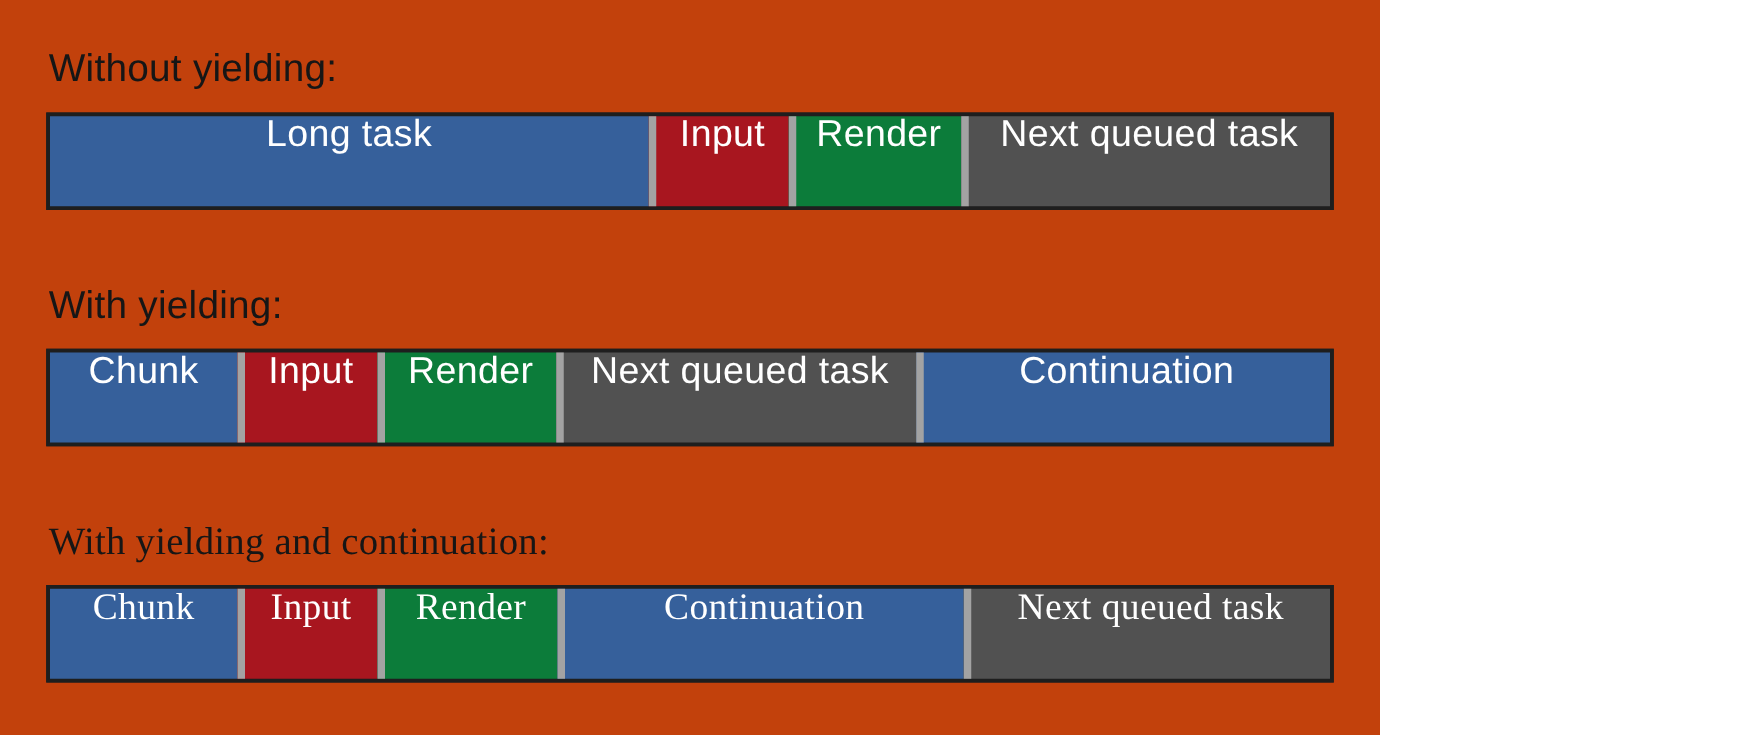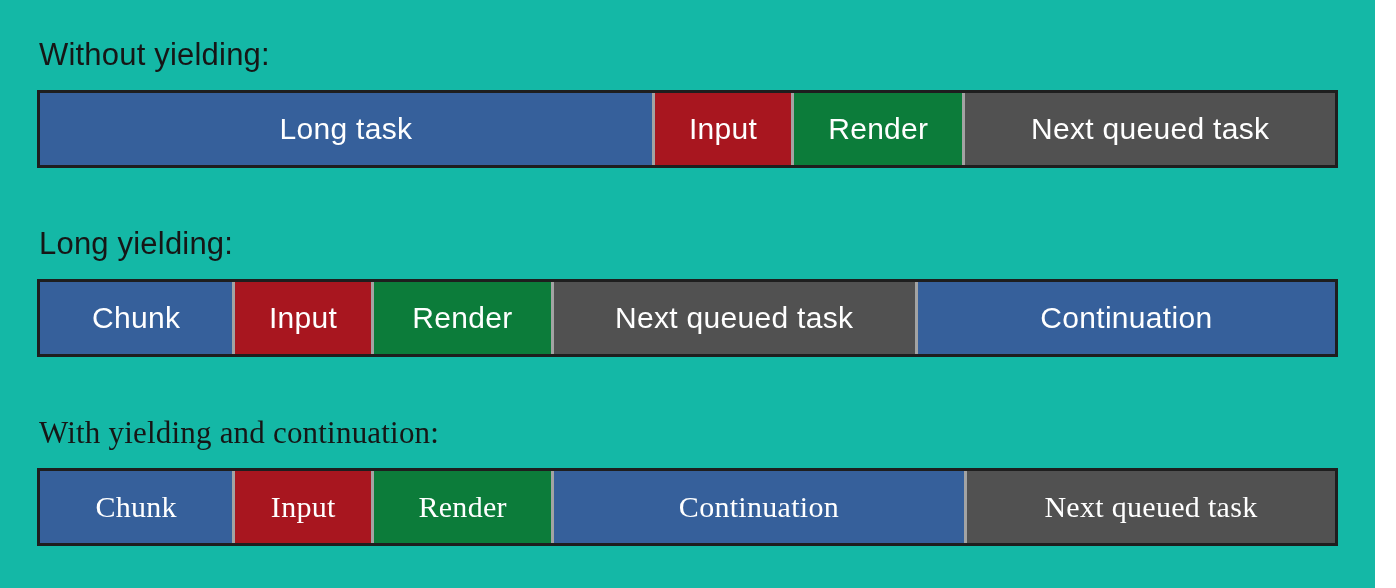--- a/index.html
+++ b/index.html
@@ -2,26 +2,26 @@
 <html><head>
 <meta charset="utf-8">
 <style>
   html, body {
     margin: 0;
     padding: 0;
     background: #ffffff;
     font-family: "Liberation Sans", sans-serif;
   }
   #page {
-    width: 1375px;
+    width: 1104px;
     height: 588px;
     box-sizing: border-box;
     padding: 36px 37px 0 37px;
     overflow: hidden;
-    background: #14b8a6;
+    background: #c2410c;
   }
   .row { margin: 0 0 57px 0; }
   .row:last-child { margin-bottom: 0; font-family: Liberation Serif, serif; }
   .heading {
     margin: 0 0 16px 2px;
     font-size: 31px;
     line-height: 38px;
     font-weight: 400;
     color: #161616;
     letter-spacing: 0.2px;
@@ -29,26 +29,26 @@
   .bar {
     display: flex;
     width: 100%;
     height: 78px;
     box-sizing: border-box;
     border: 3px solid #1e1e1e;
     background: #1e1e1e;
   }
   .segment {
     display: flex;
-    align-items: center;
+    align-items: flex-start;
     justify-content: center;
     min-width: 0;
     overflow: hidden;
   }
-  .segment + .segment { border-left: 3px solid #a3a3a3; }
+  .segment + .segment { border-left: 6px solid #a3a3a3; }
   .segment-label {
     color: #ffffff;
     font-size: 30px;
     line-height: 1;
     white-space: nowrap;
     letter-spacing: 0.3px;
   }
 </style>
 </head>
 <body>
@@ -69,21 +69,21 @@
     <span class="segment-label">Render</span>
   </div>
 
   <div class="segment" style="flex: 379 0 0px; background: rgb(81, 81, 81);">
     <span class="segment-label">Next queued task</span>
   </div>
 </div>
   </section>
 
   <section class="row">
-    <h2 class="heading">Long yielding:</h2>
+    <h2 class="heading">With yielding:</h2>
     <div class="bar">
   <div class="segment" style="flex: 198 0 0px; background: rgb(54, 96, 155);">
     <span class="segment-label">Chunk</span>
   </div>
 
   <div class="segment" style="flex: 140 0 0px; background: rgb(168, 22, 31);">
     <span class="segment-label">Input</span>
   </div>
 
   <div class="segment" style="flex: 182 0 0px; background: rgb(12, 124, 58);">

